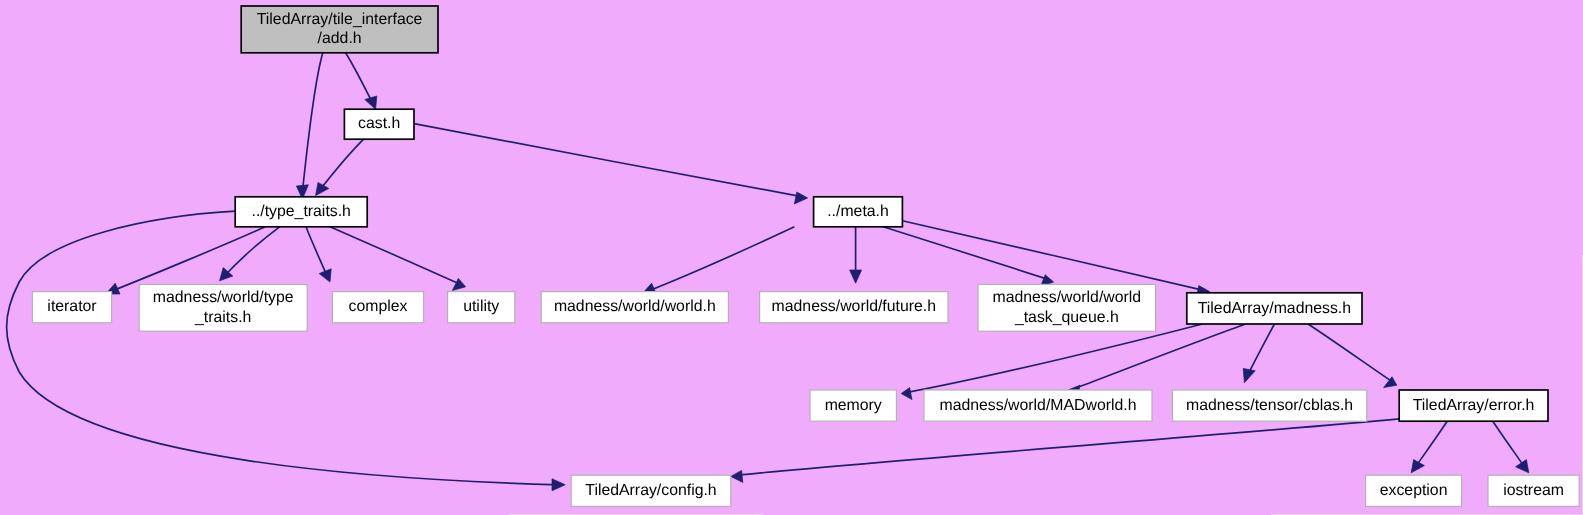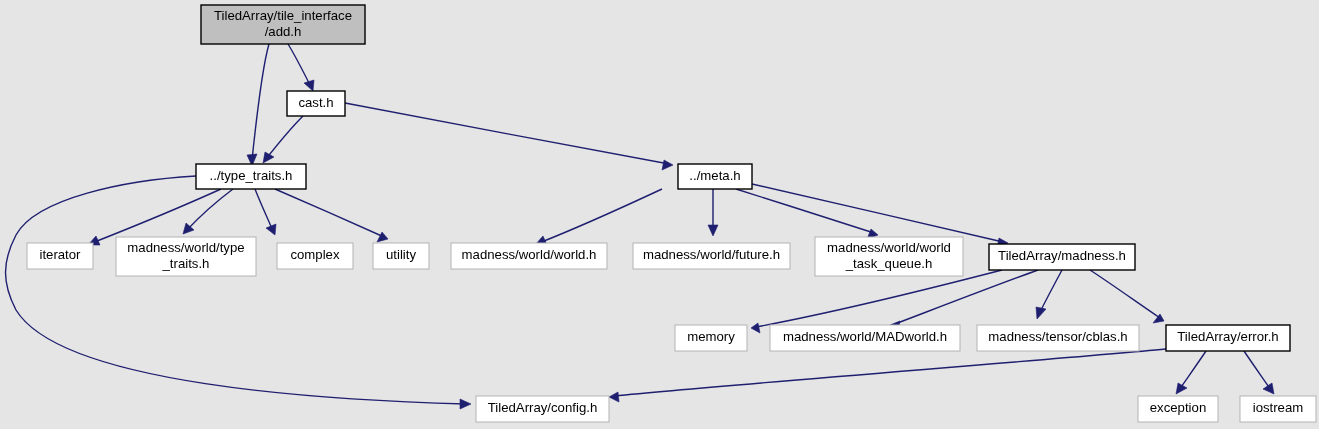--- a/index.html
+++ b/index.html
@@ -4,21 +4,21 @@
 <style>
   html, body {
     margin: 0;
     padding: 0;
     background: #ffffff;
   }
   #graph-root {
     position: relative;
     width: 1319px;
     height: 429px;
-    background: #e5e5e5;
+    background: #f0abfc;
     font-family: "Liberation Sans", sans-serif;
   }
   svg.graph-canvas {
     position: absolute;
     left: 0;
     top: 0;
     width: 1319px;
     height: 429px;
     overflow: visible;
   }

